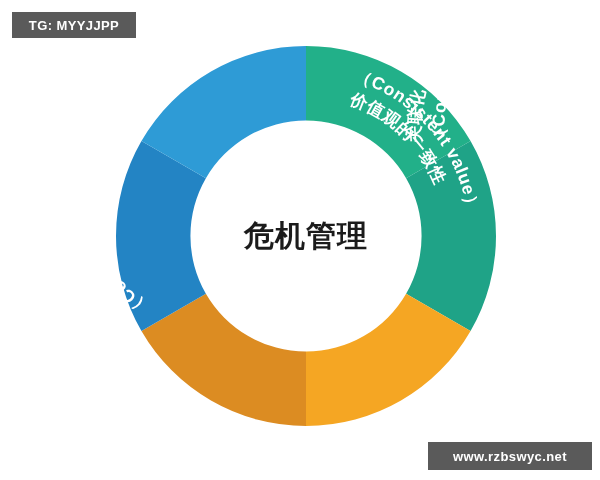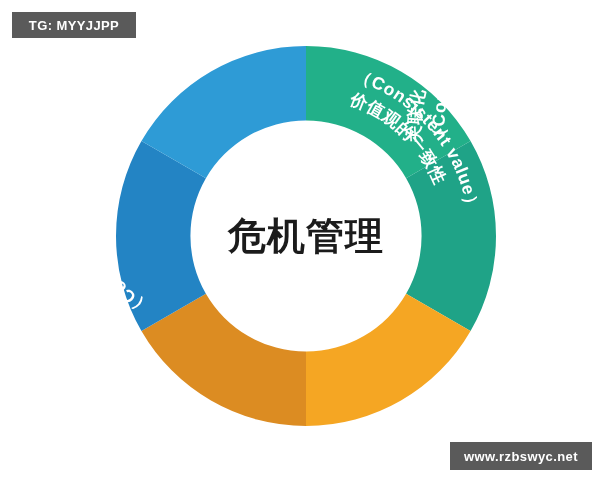--- a/index.html
+++ b/index.html
@@ -30,21 +30,21 @@
   #wm-top {
     left: 12px;
     top: 12px;
     width: 124px;
     height: 26px;
     font-size: 13px;
   }
   #wm-bottom {
     right: 8px;
     bottom: 10px;
-    width: 142px;
+    width: 164px;
     height: 28px;
     font-size: 13px;
   }
 
   
   #donut-stage {
     position: absolute;
     left: 86px;
     top: 16px;
     width: 440px;
@@ -62,21 +62,21 @@
     left: 50%;
     top: 50%;
     transform: translate(-50%, -50%);
     text-align: center;
     color: #1b1b1b;
     line-height: 1.22;
     white-space: nowrap;
     pointer-events: none;
   }
   #center-label .cl-line {
-    font-size: 38px;
+    font-size: 30px;
     font-weight: bold;
     letter-spacing: 1px;
   }
 
   
   .seg-text {
     font-family: "Liberation Sans", "DejaVu Sans", sans-serif;
     fill: #ffffff;
     font-size: 17.5px;
     font-weight: bold;

